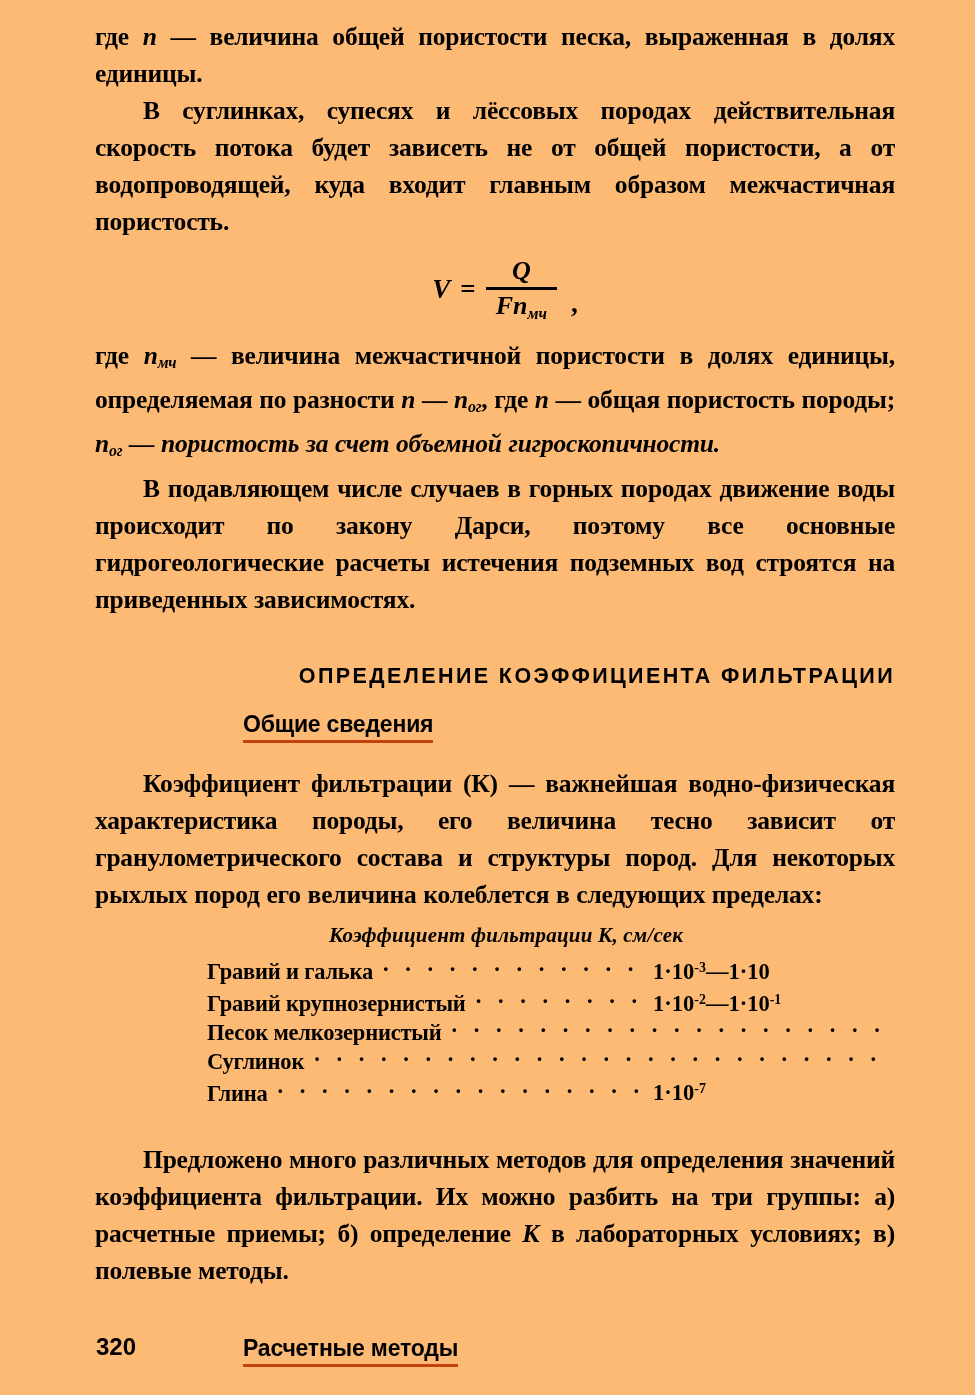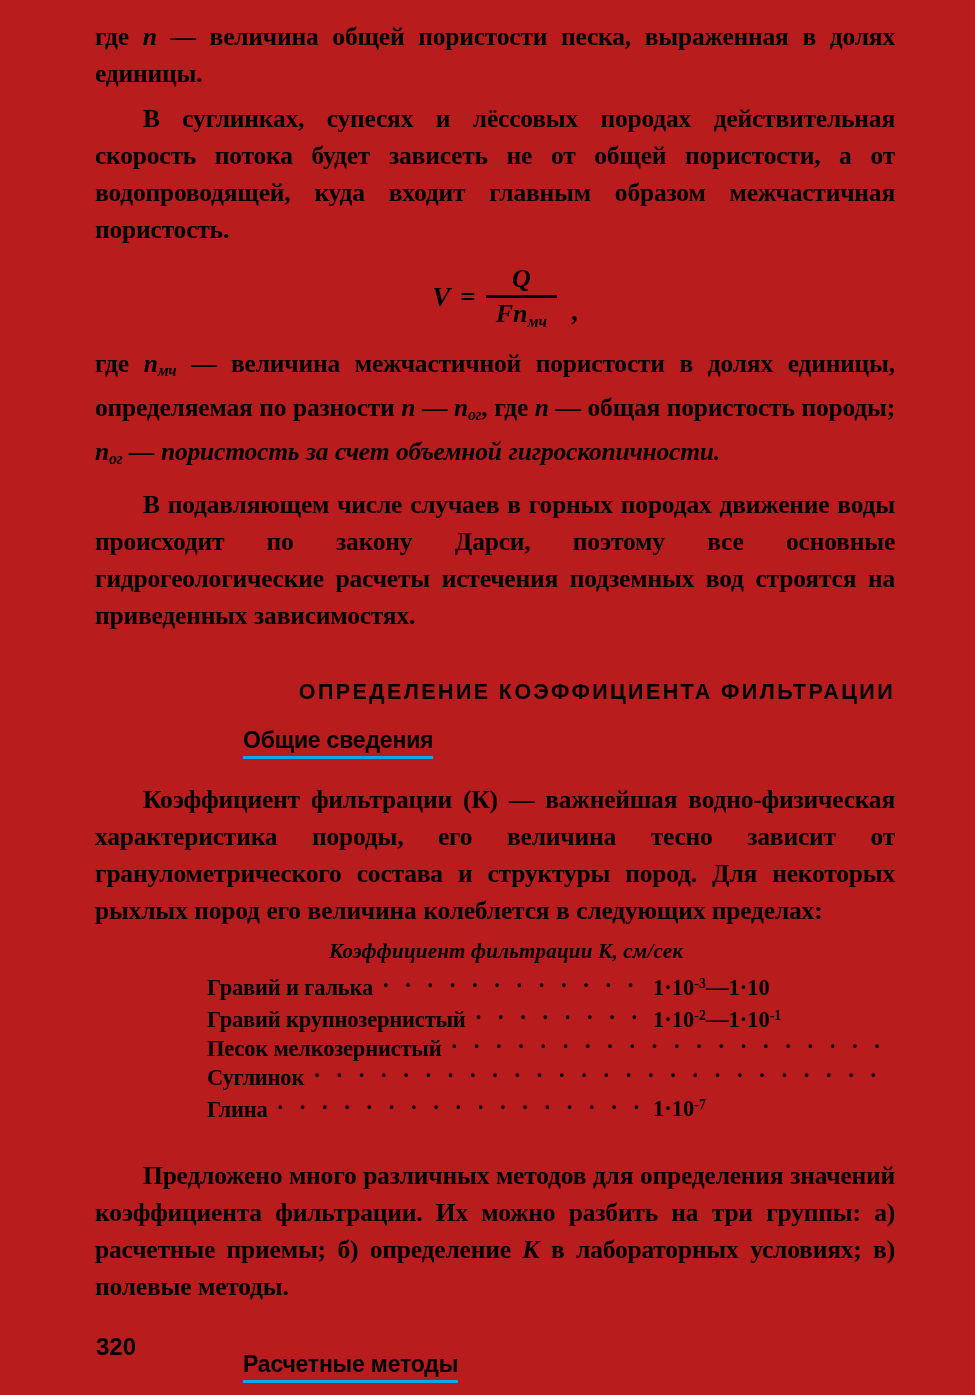--- a/index.html
+++ b/index.html
@@ -4,21 +4,21 @@
 <style>
   html, body {
     margin: 0;
     padding: 0;
     background: #ffffff;
   }
   .page {
     position: relative;
     width: 975px;
     height: 1395px;
-    background: #b91c1c;
+    background: #fdba74;
     color: #000000;
     font-family: "Liberation Serif", "DejaVu Serif", serif;
     overflow: hidden;
   }
   .content {
     position: absolute;
     left: 95px;
     top: 18px;
     width: 800px;
   }
@@ -28,21 +28,21 @@
     font-size: 25.5px;
     line-height: 37px;
     font-weight: bold;
     text-align: justify;
     text-justify: inter-word;
     letter-spacing: -0.2px;
     margin: 0;
     word-spacing: 0.5px;
   }
   .para.indent { text-indent: 48px; }
-  .para + .para { margin-top: 8px; }
+  .para + .para { margin-top: 0px; }
   .gap-sm { height: 10px; }
   .gap-md { height: 22px; }
   .gap-lg { height: 34px; }
   .gap-xl { height: 46px; }
 
   .ital { font-style: italic; }
 
   sub.sm {
     font-size: 0.62em;
     vertical-align: -0.28em;
@@ -106,21 +106,21 @@
     padding-left: 60px;
   }
   .sub-head {
     font-family: "Liberation Sans", "DejaVu Sans", sans-serif;
     font-size: 23px;
     font-weight: bold;
     padding-left: 148px;
     letter-spacing: -0.2px;
   }
   .sub-head .u {
-    border-bottom: 3px solid #0ea5e9;
+    border-bottom: 3px solid #c2410c;
     padding-bottom: 2px;
     display: inline-block;
   }
 
   
   .tbl-caption {
     font-family: "Liberation Serif", "DejaVu Serif", serif;
     font-style: italic;
     font-weight: bold;
     font-size: 21px;

